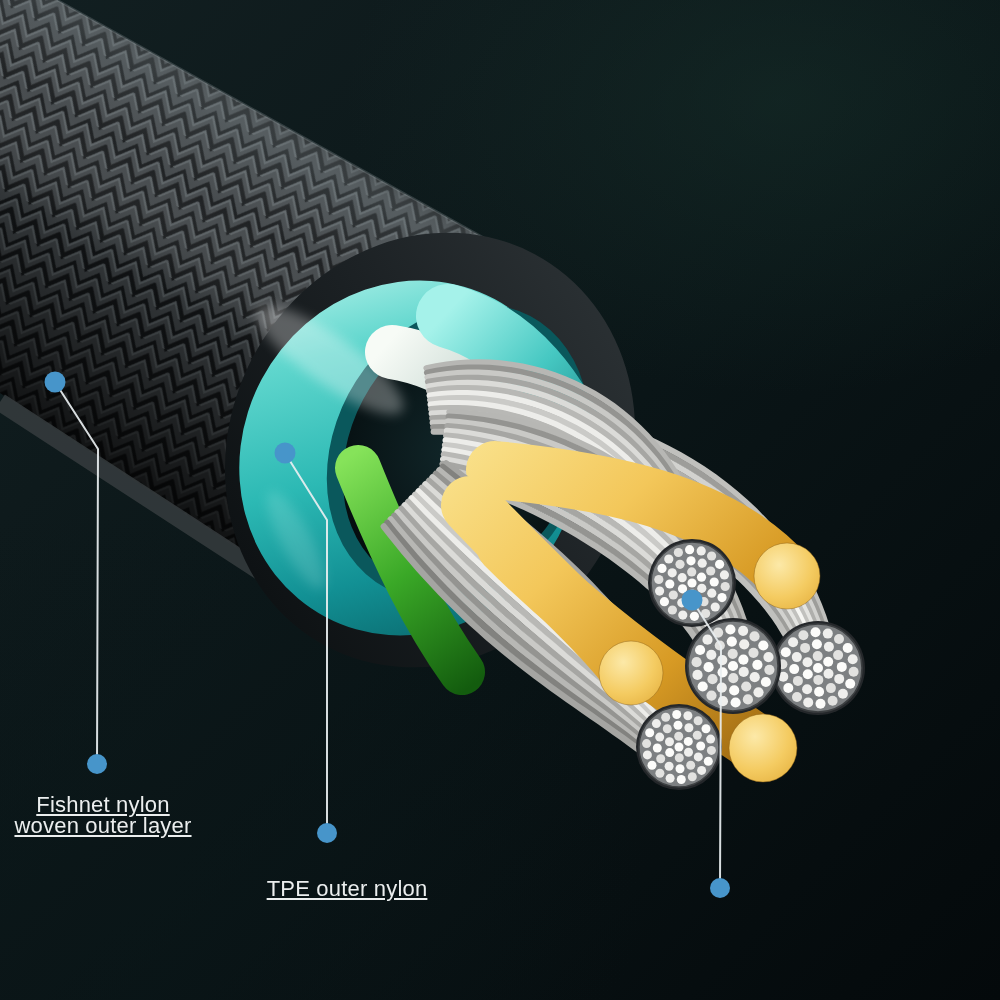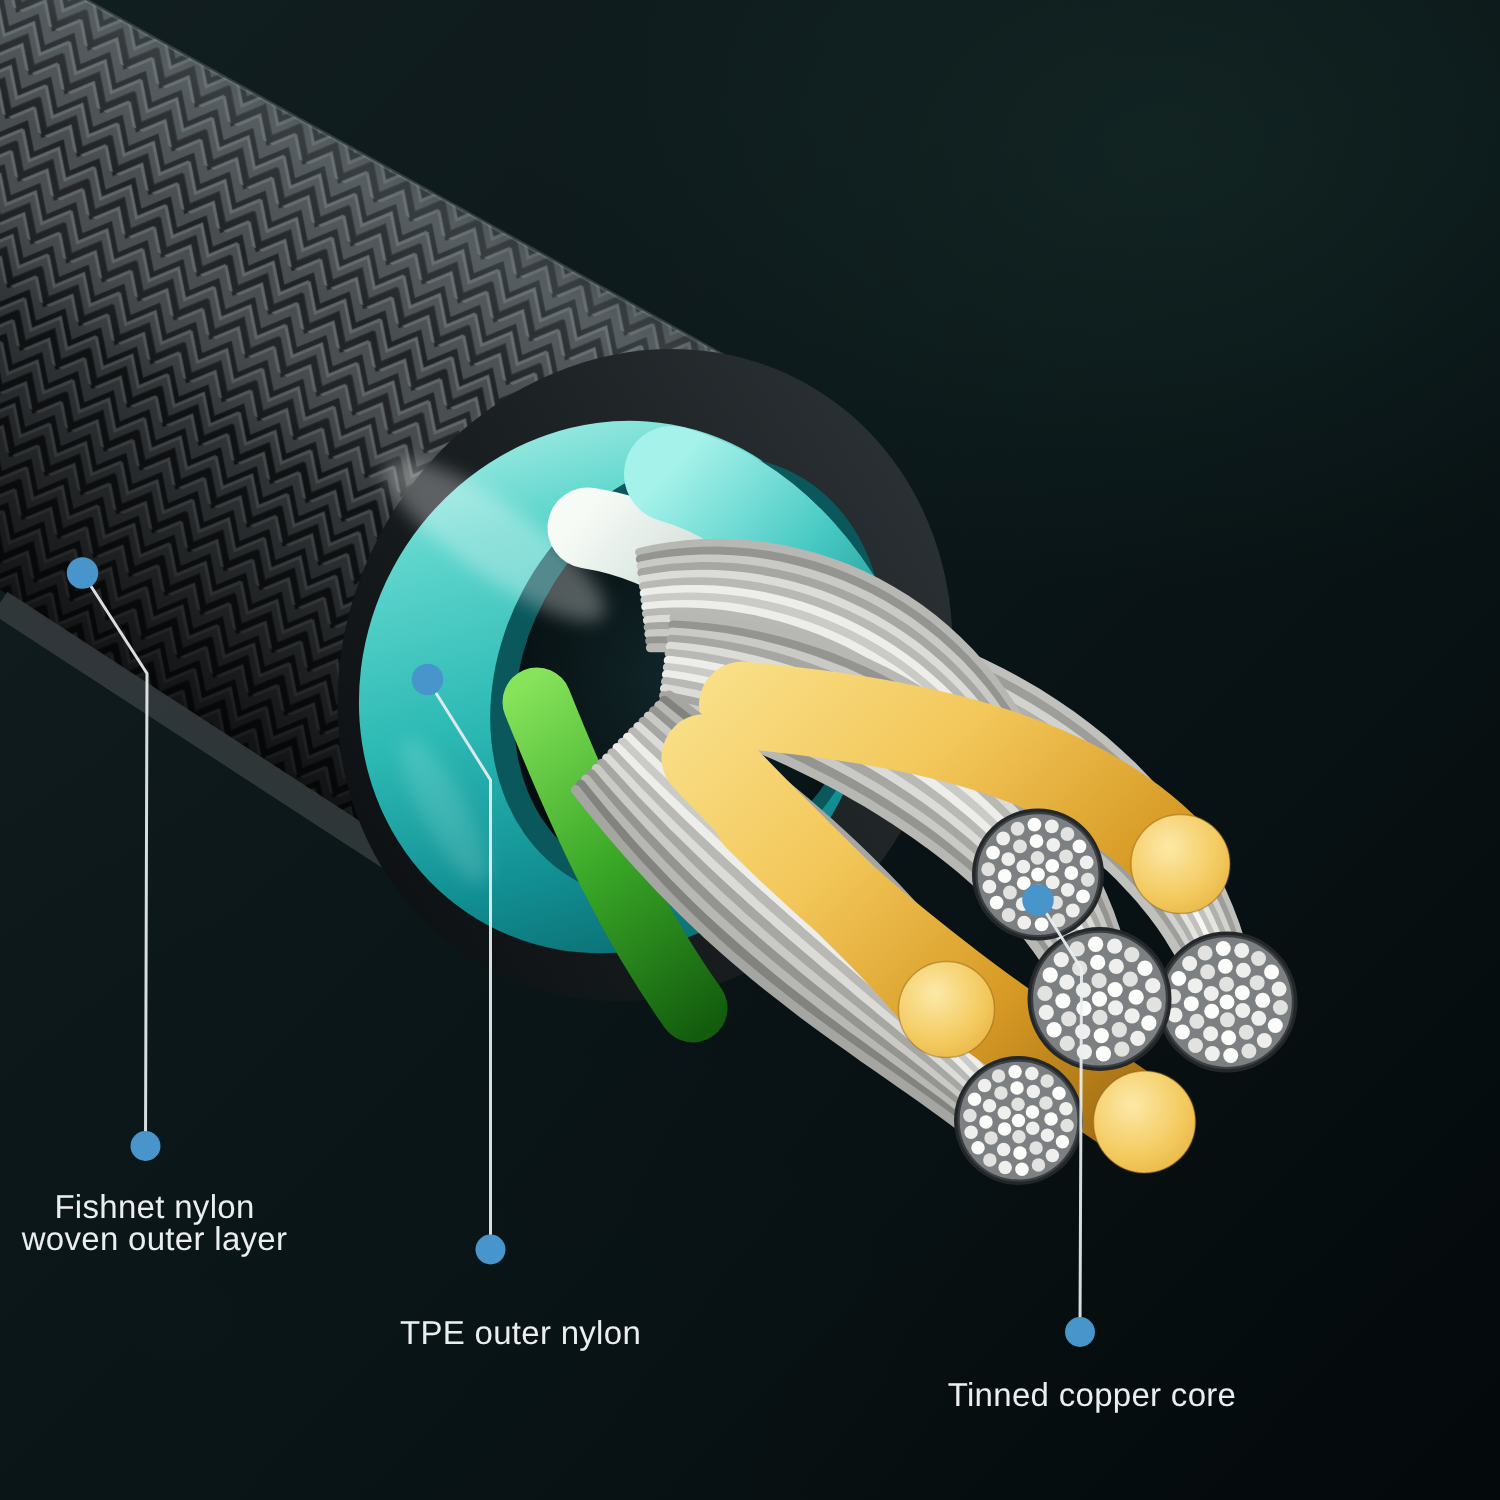--- a/index.html
+++ b/index.html
@@ -11,21 +11,21 @@
     position:relative;width:1000px;height:1000px;overflow:hidden;
     background:
       radial-gradient(620px 420px at 78% 10%, rgba(28,58,50,.38), rgba(0,0,0,0) 70%),
       radial-gradient(700px 500px at 12% 88%, rgba(10,22,24,.55), rgba(0,0,0,0) 75%),
       linear-gradient(135deg, var(--bg1) 0%, var(--bg2) 52%, var(--bg3) 100%);
     font-family:"Liberation Sans", sans-serif;
   }
   svg.scene{position:absolute;left:0;top:0;}
   .callout-label{
     position:absolute;color:var(--text);font-size:22px;line-height:21px;
-    text-align:center;letter-spacing:.2px;user-select:none;
+    text-align:center;letter-spacing:.2px;user-select:none;text-decoration:underline;
   }
   .lbl-fishnet{left:10px;top:794px;width:186px;}
   .lbl-tpe{left:262px;top:878px;width:170px;}
   .lbl-copper{left:622px;top:919px;width:212px;}
 </style>
 </head>
 <body>
 
 <div class="stage">
 
@@ -398,17 +398,14 @@
   </g>
     </svg>
 
 <div class="callout-label lbl-fishnet">
   <div>Fishnet nylon</div>
   <div>woven outer layer</div>
 </div>
 <div class="callout-label lbl-tpe">
   <div>TPE outer nylon</div>
 </div>
-<div class="callout-label lbl-copper">
-  <div>Tinned copper core</div>
+
 </div>
 
-</div>
-
 </body></html>

